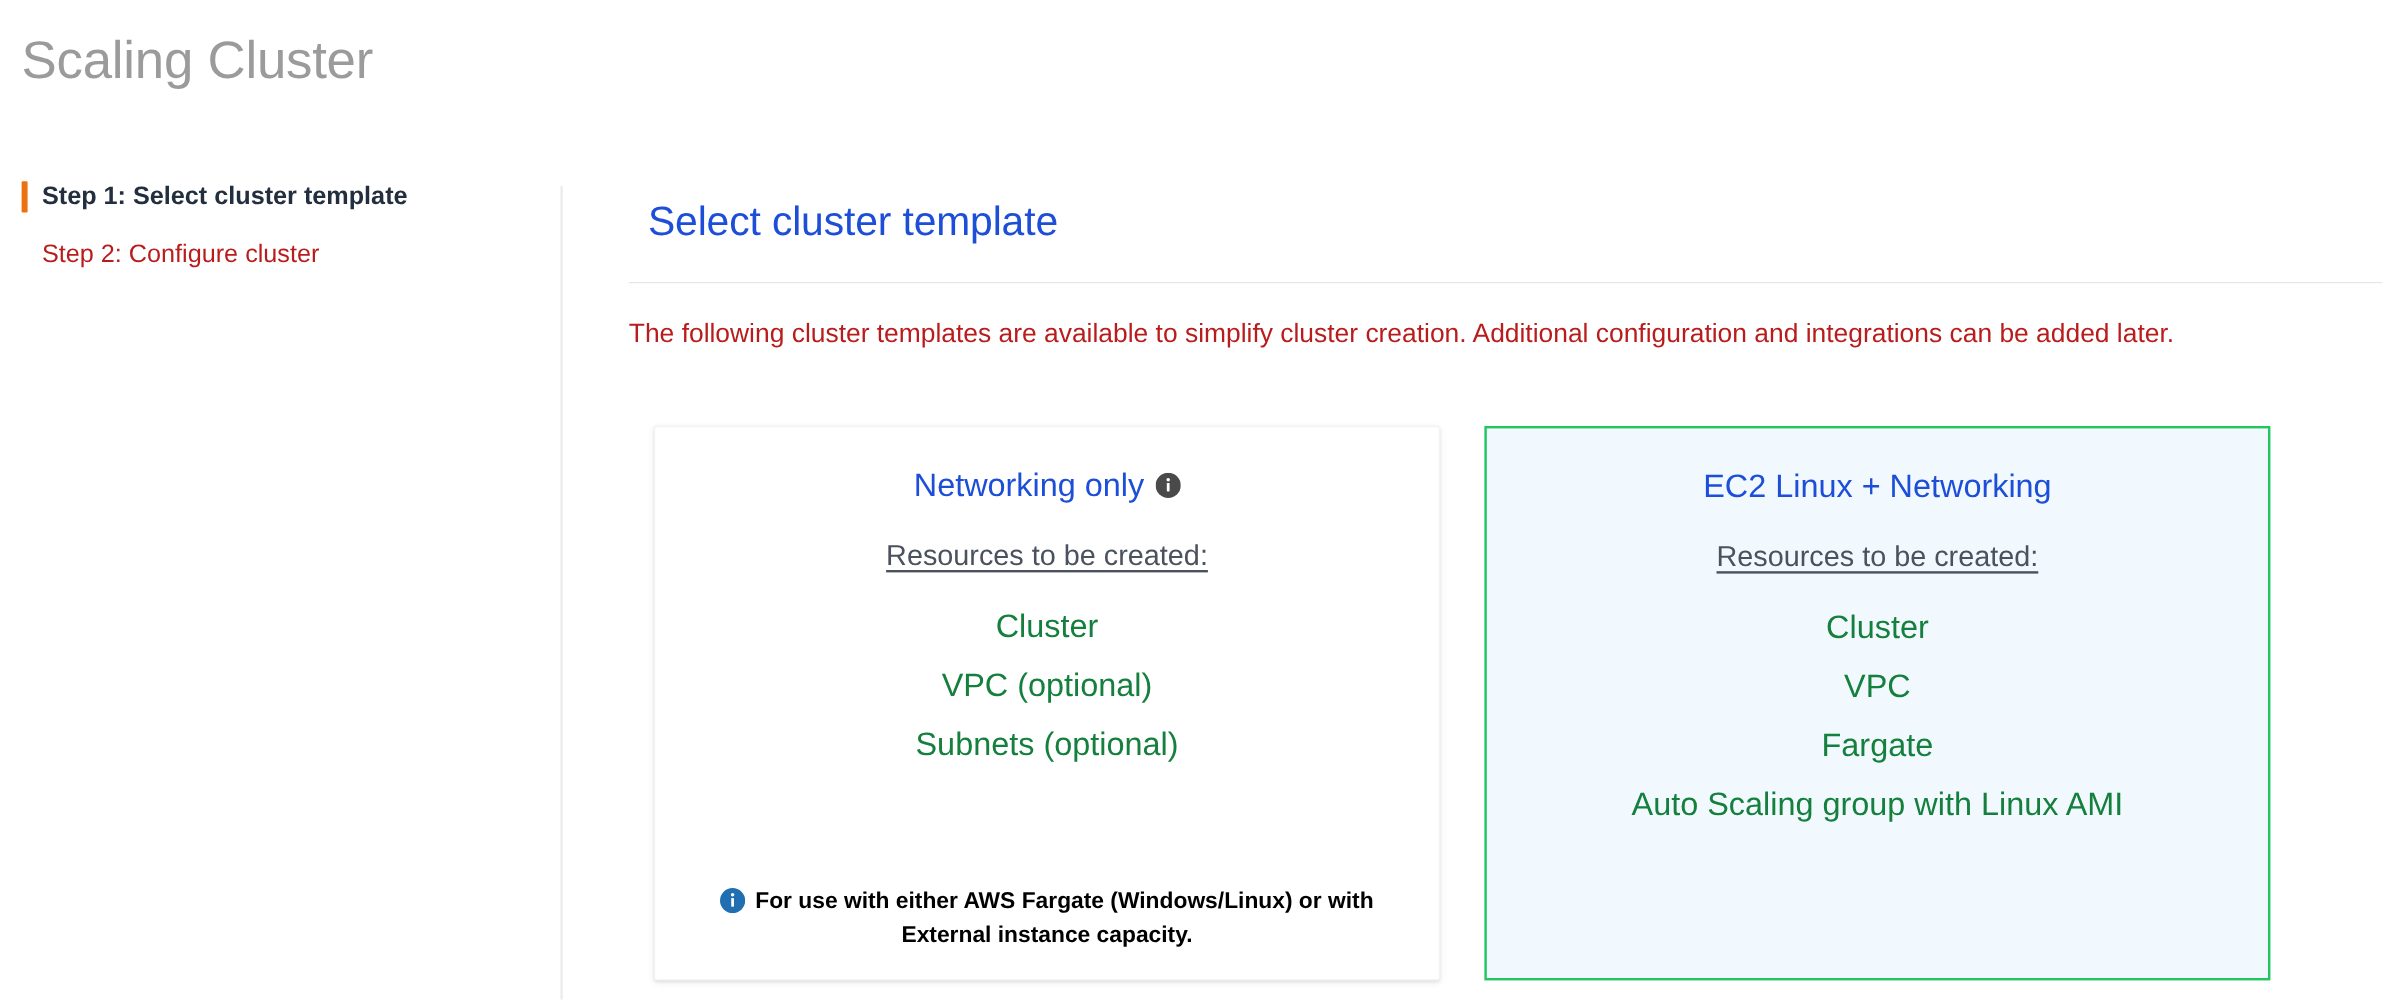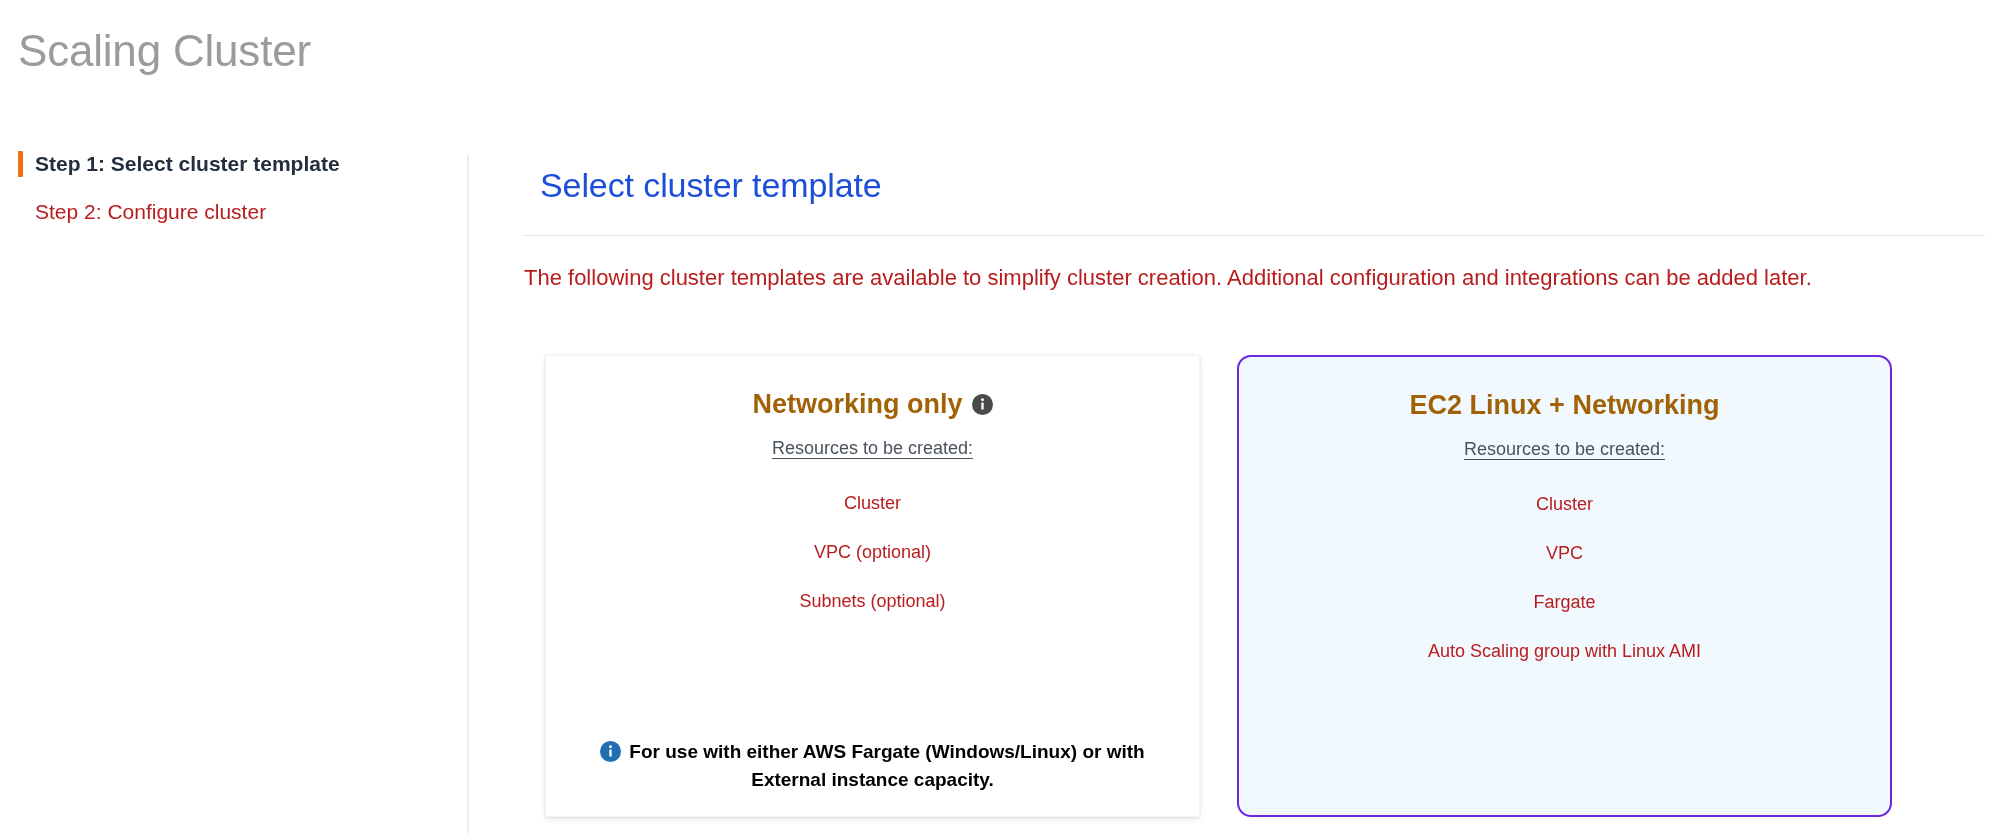--- a/index.html
+++ b/index.html
@@ -126,59 +126,59 @@
     flex-direction: column;
   }
   .template-card.plain {
     background: #ffffff;
     border: 1px solid #f2f3f3;
     box-shadow: 0 1px 3px 0 rgba(0,0,0,0.10), 0 2px 8px 0 rgba(0,0,0,0.06);
     border-radius: 2px;
   }
   .template-card.selected {
     background: #f1f8fe;
-    border: 2px solid #6d28d9;
-    border-radius: 14px;
+    border: 2px solid #22c55e;
+    border-radius: 0;
   }
 
   .card-title {
     font-size: 27px;
-    font-weight: 700;
-    color: #a16207;
+    font-weight: 400;
+    color: #1d4ed8;
     line-height: 35px;
-    margin: 0 0 16px 0;
+    margin: 0 0 28px 0;
     display: block;
   }
   .card-title .title-text { vertical-align: middle; }
 
   .info-icon-dark {
     display: inline-block;
     vertical-align: -3px;
     width: 21px;
     height: 21px;
     margin-left: 9px;
   }
 
   .card-subtitle {
-    font-size: 18px;
+    font-size: 24px;
     color: #4a525e;
     text-decoration: underline;
     text-underline-offset: 4px;
     margin-bottom: 20px;
     font-weight: 400;
   }
 
   .resource-list {
     list-style: none;
     margin: 0;
     padding: 0;
   }
   .resource-item {
-    font-size: 18px;
-    color: #b91c1c;
+    font-size: 27px;
+    color: #15803d;
     line-height: 27px;
     padding: 11px 0;
   }
 
   .card-footnote {
     margin-top: auto;
     padding-top: 26px;
     font-size: 19px;
     font-weight: 700;
     color: #000000;

